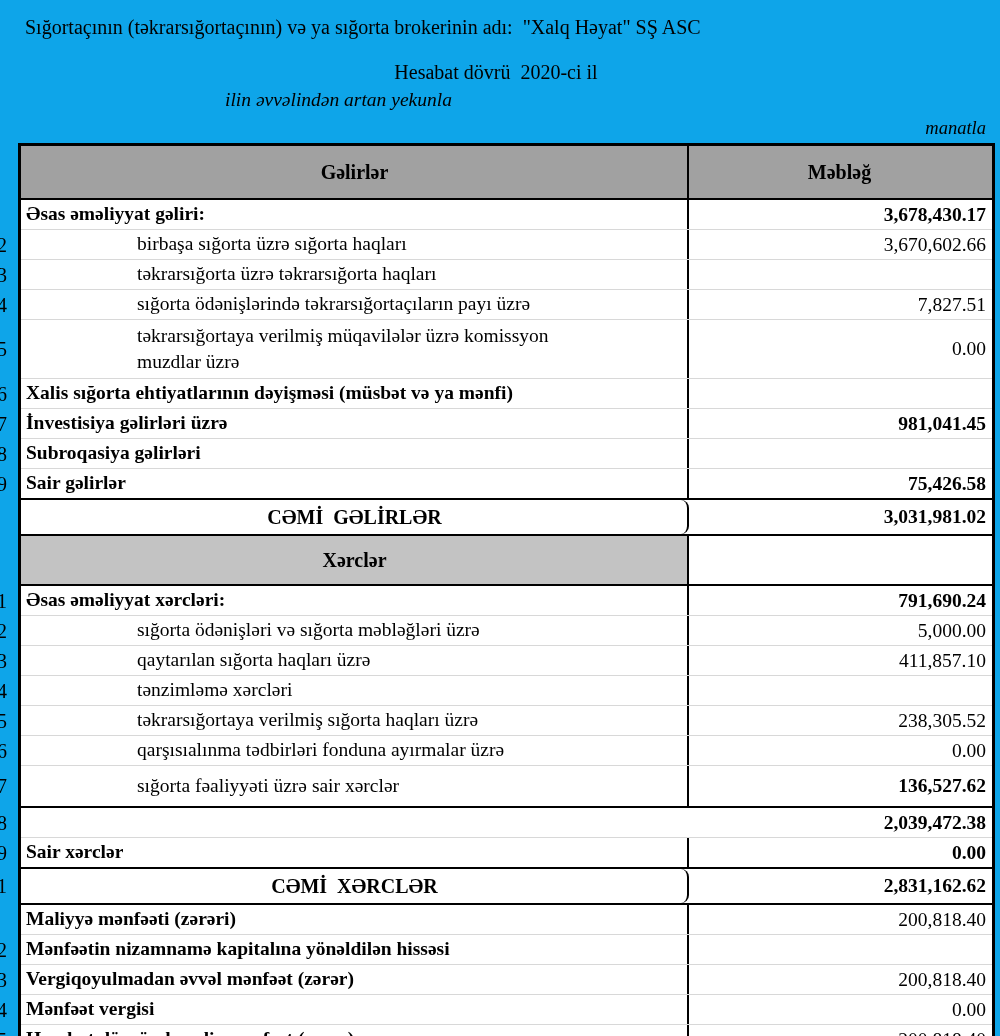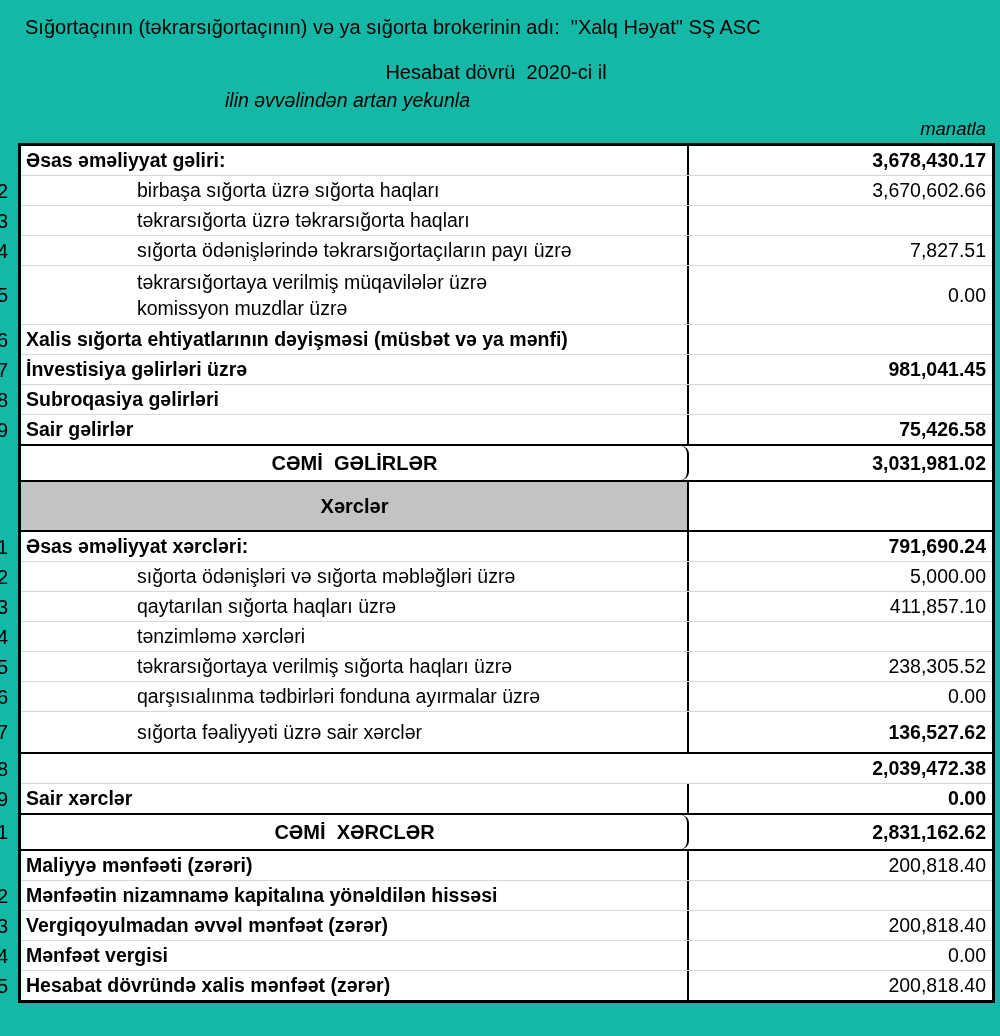--- a/index.html
+++ b/index.html
@@ -1,18 +1,18 @@
 <!DOCTYPE html>
 <html style="--head-gray: #a1a1a1; --section-gray: #c3c3c3;"><head>
 <meta charset="utf-8">
 <style>
   html,body{margin:0;padding:0;background:#fff;}
   .page{
     position:relative;width:1000px;height:1036px;overflow:hidden;
-    background:#14b8a6;font-family:Liberation Sans, sans-serif;color:#000;
+    background:#0ea5e9;font-family:Liberation Serif, serif;color:#000;
   }
   
   .doc-line1{position:absolute;left:25px;top:16px;font-size:20px;white-space:pre;}
   .doc-line2{position:absolute;left:0;top:61px;width:992px;text-align:center;font-size:20px;white-space:pre;}
   .doc-line3{position:absolute;left:225px;top:89px;font-size:19.5px;font-style:italic;}
   .doc-unit{position:absolute;right:14px;top:118px;font-size:18.5px;font-style:italic;}
   
   .tbl{
     position:absolute;left:18px;top:143px;width:977px;
     border:3px solid #000;box-sizing:border-box;background:#fff;
@@ -56,20 +56,24 @@
 <body>
 
 <div class="page">
 
   <div class="doc-line1">Sığortaçının (təkrarsığortaçının) və ya sığorta brokerinin adı:  "Xalq Həyat" SŞ ASC</div>
   <div class="doc-line2">Hesabat dövrü  2020-ci il</div>
   <div class="doc-line3">ilin əvvəlindən artan yekunla</div>
   <div class="doc-unit">manatla</div>
 
   <div class="tbl">
+    <div class="row head">
+      <div class="c1">Gəlirlər</div>
+      <div class="c2">Məbləğ</div>
+    </div>
     <div id="rows">
         <div class="row main">
           <div class="c1">Əsas əməliyyat gəliri:</div>
           <div class="c2 vb">3,678,430.17</div>
         </div>
         <div class="row sub">
           <span class="rownum">2</span>
           <div class="c1">birbaşa sığorta üzrə sığorta haqları</div>
           <div class="c2">3,670,602.66</div>
         </div>

